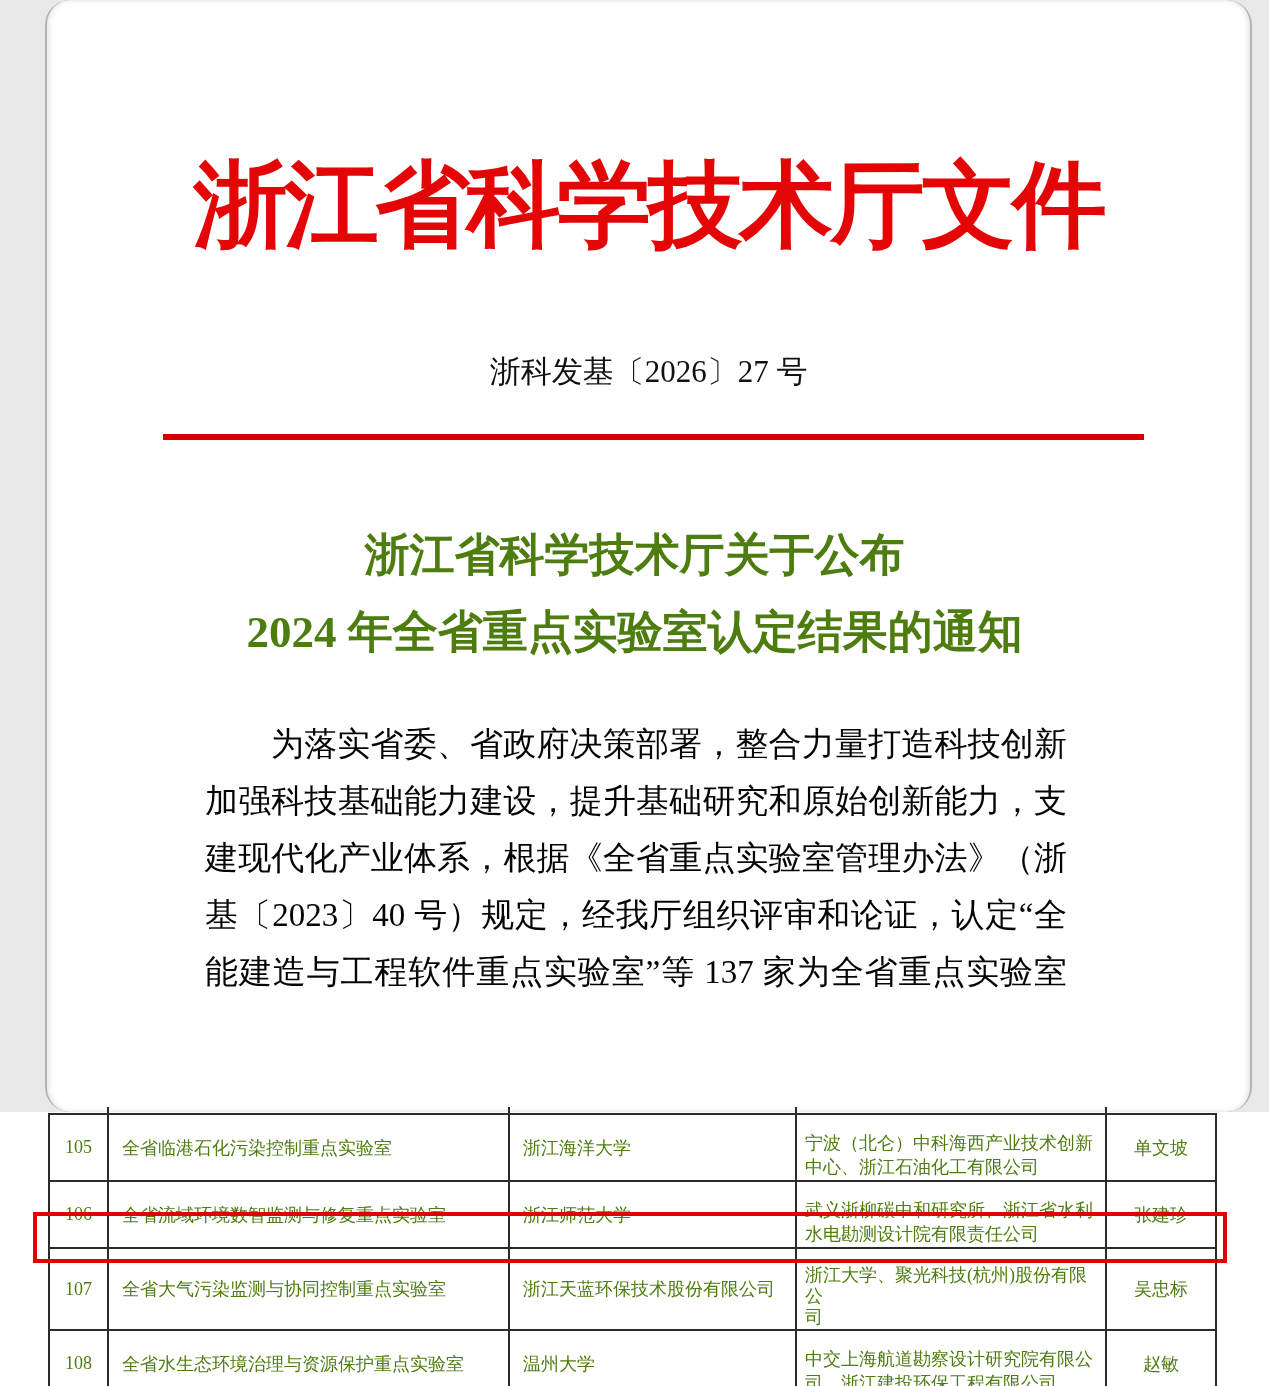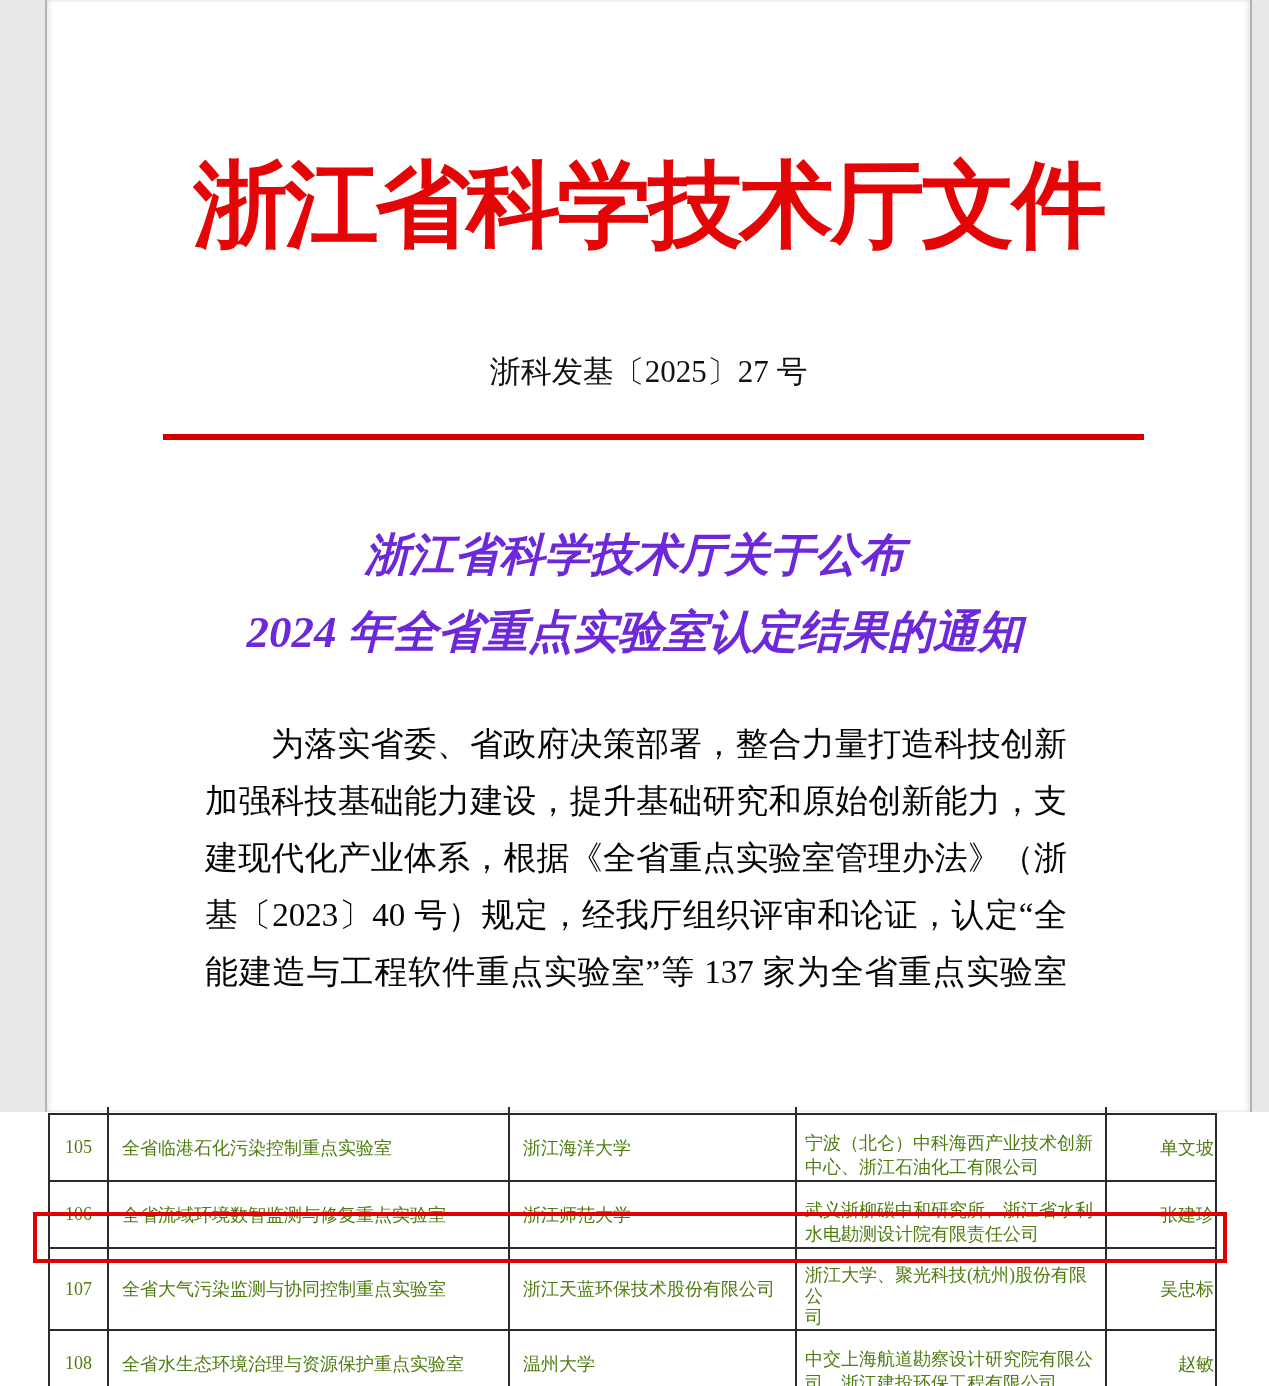--- a/index.html
+++ b/index.html
@@ -2,58 +2,58 @@
 <html><head>
 <meta charset="utf-8">
 <style>
   html,body{margin:0;padding:0;}
   body{background:#e8e8e8;font-family:"Liberation Serif","DejaVu Serif",serif;}
   .stage{position:relative;width:1269px;height:1386px;background:#e8e8e8;overflow:hidden;color:#0a0a0a;}
 
   
   .page-top{position:absolute;left:45px;top:0;width:1203px;height:1112px;background:#ffffff;
             border-left:2px solid #b3b3b6;border-right:2px solid #b3b3b6;
-            box-shadow:inset 3px 0 4px rgba(0,0,0,0.08), inset -3px 0 4px rgba(0,0,0,0.08);}
+            box-shadow:inset 3px 0 4px rgba(0,0,0,0.08), inset -3px 0 4px rgba(0,0,0,0.08);border-radius:25px;}
 
   .doc-title{position:absolute;left:0;top:148px;width:100%;text-align:center;
              font-size:94px;font-weight:bold;color:#e40606;letter-spacing:-3px;line-height:115px;white-space:nowrap;}
   .doc-number{position:absolute;left:0;top:352px;width:100%;text-align:center;
               font-size:31px;line-height:40px;color:#111;}
   .red-rule{position:absolute;left:163px;top:434px;width:981px;height:6px;background:#d40000;}
 
   .notice-title{position:absolute;left:0;top:517px;width:100%;text-align:center;
-                font-size:45px;font-weight:bold;line-height:77px;color:#6d28d9;font-style:italic;}
+                font-size:45px;font-weight:bold;line-height:77px;color:#4d7c0f;}
 
   .body-block{position:absolute;left:205px;top:716px;width:862px;font-size:33px;color:#050505;}
   .body-line{height:57px;line-height:57px;white-space:nowrap;}
   .body-line.justify{text-align:justify;text-align-last:justify;white-space:normal;height:57px;overflow:hidden;}
   .body-line.indent{padding-left:66px;}
 
   
   .bottom-section{position:absolute;left:0;top:1112px;width:1269px;height:274px;background:#ffffff;}
   table.results{position:absolute;left:48px;top:1px;width:1167px;border-collapse:collapse;table-layout:fixed;
                 font-size:18px;color:#4d7c0f;}
   table.results td{border:2px solid #2b2b2b;vertical-align:middle;overflow:hidden;}
   td.c-no{text-align:center;}
   td.c-lab,td.c-host{padding-left:13px;}
   td.c-partners{padding:16px 2px 1px 8px;line-height:24px;white-space:pre-line;}
-  td.c-director{text-align:right;}
+  td.c-director{text-align:center;}
   .stub{position:absolute;width:2px;height:6px;background:#2b2b2b;top:-5px;}
 
   .highlight-box{position:absolute;left:33px;top:1212px;width:1194px;height:51px;
                  border:4px solid #e10000;box-sizing:border-box;pointer-events:none;}
 </style>
 </head>
 <body>
 
 <div class="stage">
 
   <div class="page-top">
     <div class="doc-title">浙江省科学技术厅文件</div>
-    <div class="doc-number">浙科发基〔2025〕27 号</div>
+    <div class="doc-number">浙科发基〔2026〕27 号</div>
   </div>
 
   <div class="red-rule"></div>
 
   <div class="notice-title">
     <div>浙江省科学技术厅关于公布</div>
     <div>2024 年全省重点实验室认定结果的通知</div>
   </div>
 
   <div class="body-block">

